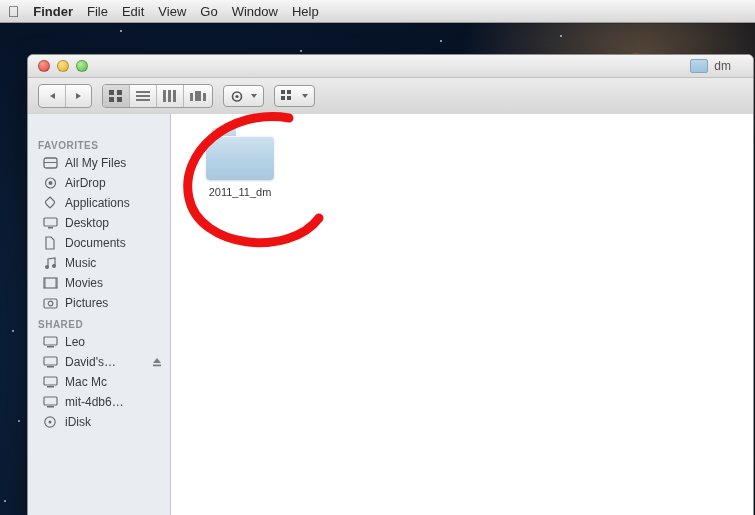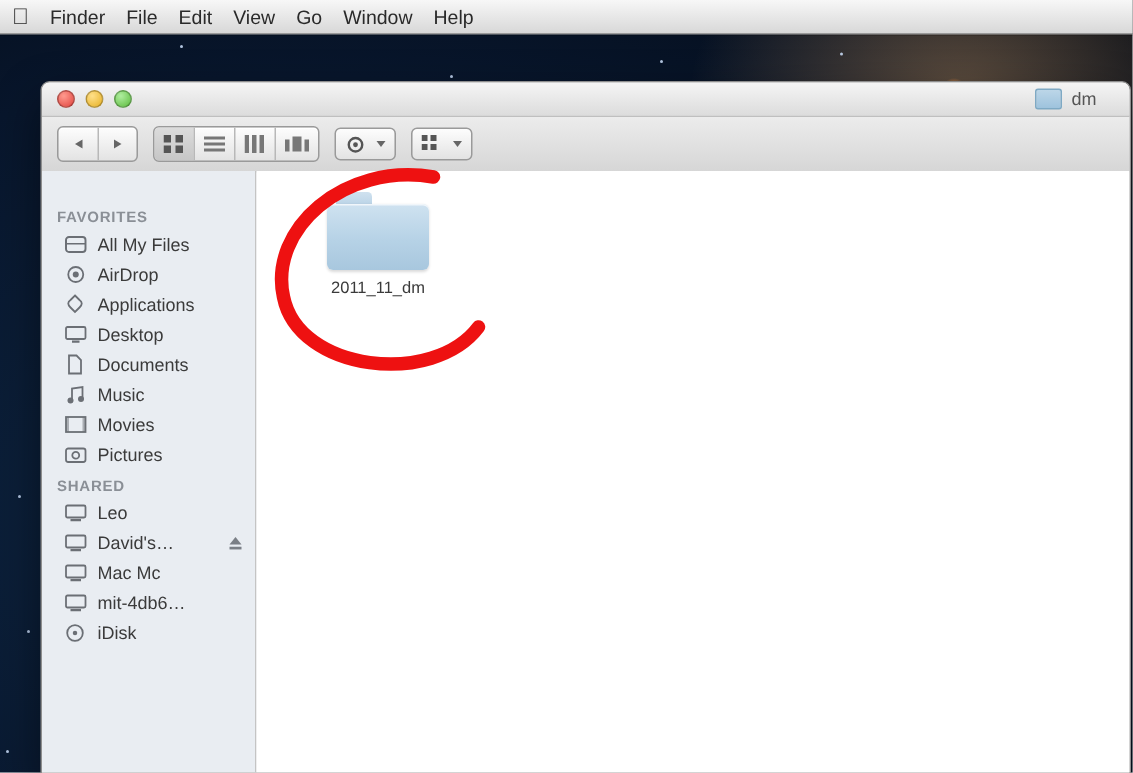--- a/index.html
+++ b/index.html
@@ -5,21 +5,21 @@
   html,body{margin:0;padding:0;width:755px;height:515px;overflow:hidden;font-family:"Lucida Grande","Helvetica Neue",Arial,sans-serif;font-size:12px;color:#333;}
   
   .desktop{position:absolute;inset:0;background:radial-gradient(ellipse 300px 200px at 640px 60px,rgba(255,190,120,.35),transparent 60%),radial-gradient(circle at 636px 60px,#ffb060 0 3px,rgba(255,120,30,.6) 4px,transparent 8px),radial-gradient(ellipse 800px 500px at 200px 350px,#0d2440 0%,#08162c 60%,#030912 100%);}
   .desktop .star{position:absolute;width:2px;height:2px;background:#cfe3ff;border-radius:50%;opacity:.85}
   .s1{top:30px;left:120px}.s2{top:50px;left:300px}.s3{top:40px;left:440px}.s4{top:35px;left:560px}
   .s5{top:330px;left:12px}.s6{top:420px;left:18px}.s7{top:500px;left:4px}
 
   
   .menubar{position:absolute;top:0;left:0;right:0;height:22px;background:linear-gradient(#f7f7f7,#d8d8d8);display:flex;align-items:center;padding:0 8px;gap:14px;font-size:13px;color:#2a2a2a;border-bottom:1px solid #9a9a9a;box-shadow:0 1px 0 rgba(0,0,0,.15)}
   .menubar .apple{font-size:15px;line-height:1}
-  .menubar .app{font-weight:400}
+  .menubar .app{font-weight:700}
   .menubar span{cursor:default}
 
   
   .window{position:absolute;top:54px;left:27px;width:725px;height:460px;background:#fff;border:1px solid #8e8e8e;border-radius:6px 6px 0 0;box-shadow:0 12px 30px rgba(0,0,0,.45);overflow:hidden}
   .titlebar{height:22px;background:linear-gradient(#f5f5f5,#dcdcdc);border-bottom:1px solid #bfbfbf;display:flex;align-items:center;position:relative}
   .traffic{display:flex;gap:7px;padding-left:10px}
   .tl{width:12px;height:12px;border-radius:50%;border:1px solid rgba(0,0,0,.25);box-sizing:border-box}
   .tl.close{background:radial-gradient(circle at 35% 30%,#ff9b8f,#e0443e)}
   .tl.min{background:radial-gradient(circle at 35% 30%,#ffe08a,#e6b024)}
   .tl.zoom{background:radial-gradient(circle at 35% 30%,#b0eea0,#5dbb3e)}
@@ -45,21 +45,21 @@
   
   .body{position:absolute;top:59px;bottom:0;left:0;right:0;display:flex}
   .sidebar{width:142px;background:#e9edf2;border-right:1px solid #c4c4c4;overflow:hidden;padding-top:20px}
   .section-hdr{font-size:10px;font-weight:700;color:#8a8f96;letter-spacing:.5px;padding:6px 10px 2px;text-transform:uppercase}
   .item{display:flex;align-items:center;gap:7px;padding:3px 8px 3px 14px;color:#3b3b3b;font-size:12px;white-space:nowrap;overflow:hidden;text-overflow:ellipsis;cursor:default}
   .item .ic{width:16px;height:14px;flex:0 0 16px;display:flex;align-items:center;justify-content:center;color:#6b6f75}
   .item .eject{margin-left:auto;color:#7a7f86}
   .item .lbl{overflow:hidden;text-overflow:ellipsis}
 
   .content{flex:1;background:#fff;position:relative}
-  .folder-item{position:absolute;left:36px;top:14px;width:90px;text-align:center}
+  .folder-item{position:absolute;left:24px;top:14px;width:90px;text-align:center}
   .folder-ic{width:68px;height:52px;margin:0 auto 6px;position:relative}
   .folder-ic .tab{position:absolute;top:0;left:6px;width:24px;height:10px;border-radius:3px 3px 0 0;background:linear-gradient(#cfe1ef,#b8d2e6)}
   .folder-ic .bod{position:absolute;top:8px;left:0;right:0;bottom:0;border-radius:4px;background:linear-gradient(#cfe2f0 0%,#b6d2e6 55%,#a8c7de 100%);box-shadow:inset 0 1px 0 rgba(255,255,255,.7),0 1px 2px rgba(0,0,0,.15)}
   .folder-lbl{font-size:11px;color:#3a3a3a}
 
   
   .anno{position:absolute;pointer-events:none}
 </style>
 </head>
 <body>

